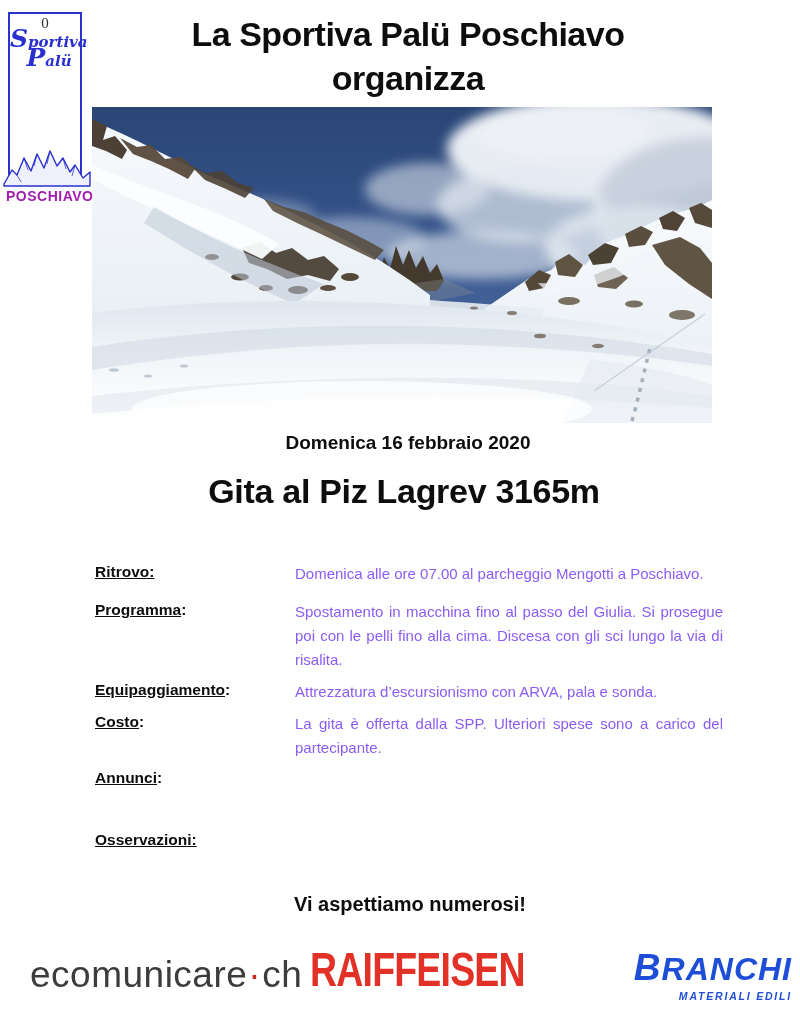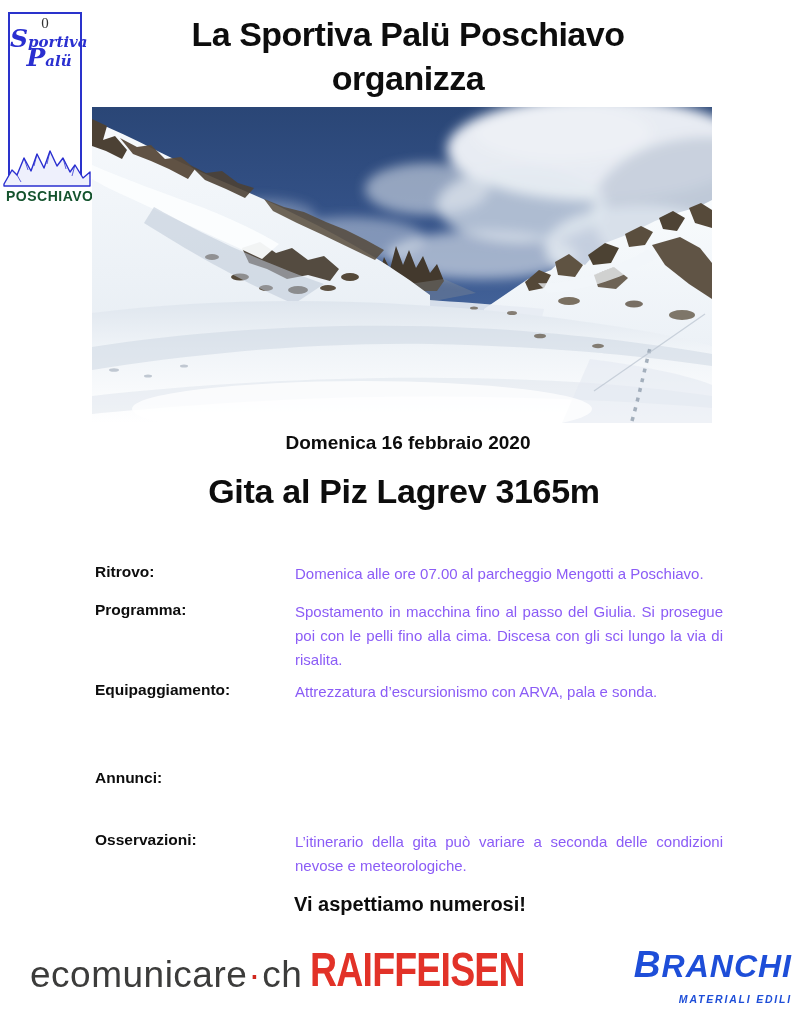--- a/index.html
+++ b/index.html
@@ -20,21 +20,21 @@
   }
   .logo-name {
     text-align:center; font-family:"DejaVu Serif", serif;
     font-style:italic; font-weight:bold; color:#2a2fd0;
     font-size:15px; line-height:16px; white-space:nowrap;
   }
   .logo-name .big { font-size:25px; }
   .logo-name.second { margin-left:8px; }
   .logo-mountains { position:absolute; left:-8px; bottom:-8px; width:90px; height:42px; }
   .logo-town {
-    margin-top:6px; text-align:center; color:#14532d; font-weight:bold;
+    margin-top:6px; text-align:center; color:#a21caf; font-weight:bold;
     font-size:14px; letter-spacing:0.5px; width:86px; white-space:nowrap;
   }
 
   
   .header-title {
     position:absolute; top:12px; left:0; width:816px; text-align:center;
     font-size:34px; font-weight:bold; line-height:44px; color:#0d0d0d;
     letter-spacing:-0.5px;
   }
 
@@ -48,21 +48,21 @@
     font-weight:bold; font-size:19px; color:#0d0d0d;
   }
   .event-title {
     position:absolute; top:472px; left:0; width:808px; text-align:center;
     font-weight:bold; font-size:34px; letter-spacing:-0.3px; color:#0d0d0d;
   }
 
   
   .detail-row { position:absolute; left:95px; width:632px; }
   .detail-label { position:absolute; left:0; top:1px; font-weight:bold; font-size:15.5px; color:#0d0d0d; white-space:nowrap; }
-  .detail-label .u { }
+  .detail-label .u { text-decoration:underline; }
   .detail-text {
     margin-left:200px; width:428px; font-size:15px; line-height:24px;
     text-align:justify; color:#8b5cf6;
   }
   .closing {
     position:absolute; top:893px; left:0; width:820px; text-align:center;
     font-weight:bold; font-size:20px; color:#0d0d0d;
   }
 
   
@@ -73,23 +73,23 @@
   .sponsor-eco .dot { color:#d0281e; padding:0 1px; }
   .sponsor-raiffeisen {
     position:absolute; left:310px; top:942px; font-size:48px; font-weight:bold;
     color:#e23228; letter-spacing:-1px; white-space:nowrap;
     transform:scaleX(0.78); transform-origin:left top;
   }
   .sponsor-branchi {
     position:absolute; left:604px; top:948px; width:188px; text-align:right;
     color:#1e4ed8; font-style:italic; font-weight:bold;
   }
-  .branchi-main { font-size:32px; line-height:33px; letter-spacing:1px; white-space:nowrap; }
+  .branchi-main { font-size:32px; line-height:39px; letter-spacing:1px; white-space:nowrap; }
   .branchi-main .big { font-size:37px; }
-  .branchi-sub { font-size:10.5px; letter-spacing:1.8px; margin-top:10px; white-space:nowrap; }
+  .branchi-sub { font-size:10.5px; letter-spacing:1.8px; margin-top:1px; white-space:nowrap; }
 </style>
 </head>
 <body>
 
 <div class="page">
 
   <div class="logo">
     <div class="logo-frame">
       <div class="logo-zero">0</div>
       <div class="logo-name"><span class="big">S</span><span>portiva</span></div>
@@ -205,26 +205,29 @@
     <div class="detail-text">Domenica alle ore 07.00 al parcheggio Mengotti a Poschiavo.</div>
   </div>
   <div class="detail-row" style="top:680px">
     <div class="detail-label"><span class="u">Equipaggiamento</span><span>:</span></div>
     <div class="detail-text">Attrezzatura d’escursionismo con ARVA, pala e sonda.</div>
   </div>
   <div class="detail-row" style="top:600px">
     <div class="detail-label"><span class="u">Programma</span><span>:</span></div>
     <div class="detail-text">Spostamento in macchina fino al passo del Giulia. Si prosegue poi con le pelli fino alla cima. Discesa con gli sci lungo la via di risalita.</div>
   </div>
+  <div class="detail-row" style="top:712px">
+    <div class="detail-label"><span class="u">Costo</span><span>:</span></div>
+    <div class="detail-text">La gita è offerta dalla SPP. Ulteriori spese sono a carico del partecipante.</div>
+  </div>
   <div class="detail-row" style="top:768px">
     <div class="detail-label"><span class="u">Annunci</span><span>:</span></div>
   </div>
   <div class="detail-row" style="top:830px">
     <div class="detail-label"><span class="u">Osservazioni:</span><span></span></div>
-    <div class="detail-text">L’itinerario della gita può variare a seconda delle condizioni nevose e meteorologiche.</div>
   </div>
 
   <div class="closing">Vi aspettiamo numerosi!</div>
 
   <div class="sponsor-eco"><span>ecomunicare</span><span class="dot">·</span><span>ch</span></div>
   <div class="sponsor-raiffeisen">RAIFFEISEN</div>
   <div class="sponsor-branchi">
     <div class="branchi-main"><span class="big">B</span><span>RANCHI</span></div>
     <div class="branchi-sub">MATERIALI EDILI</div>
   </div>

